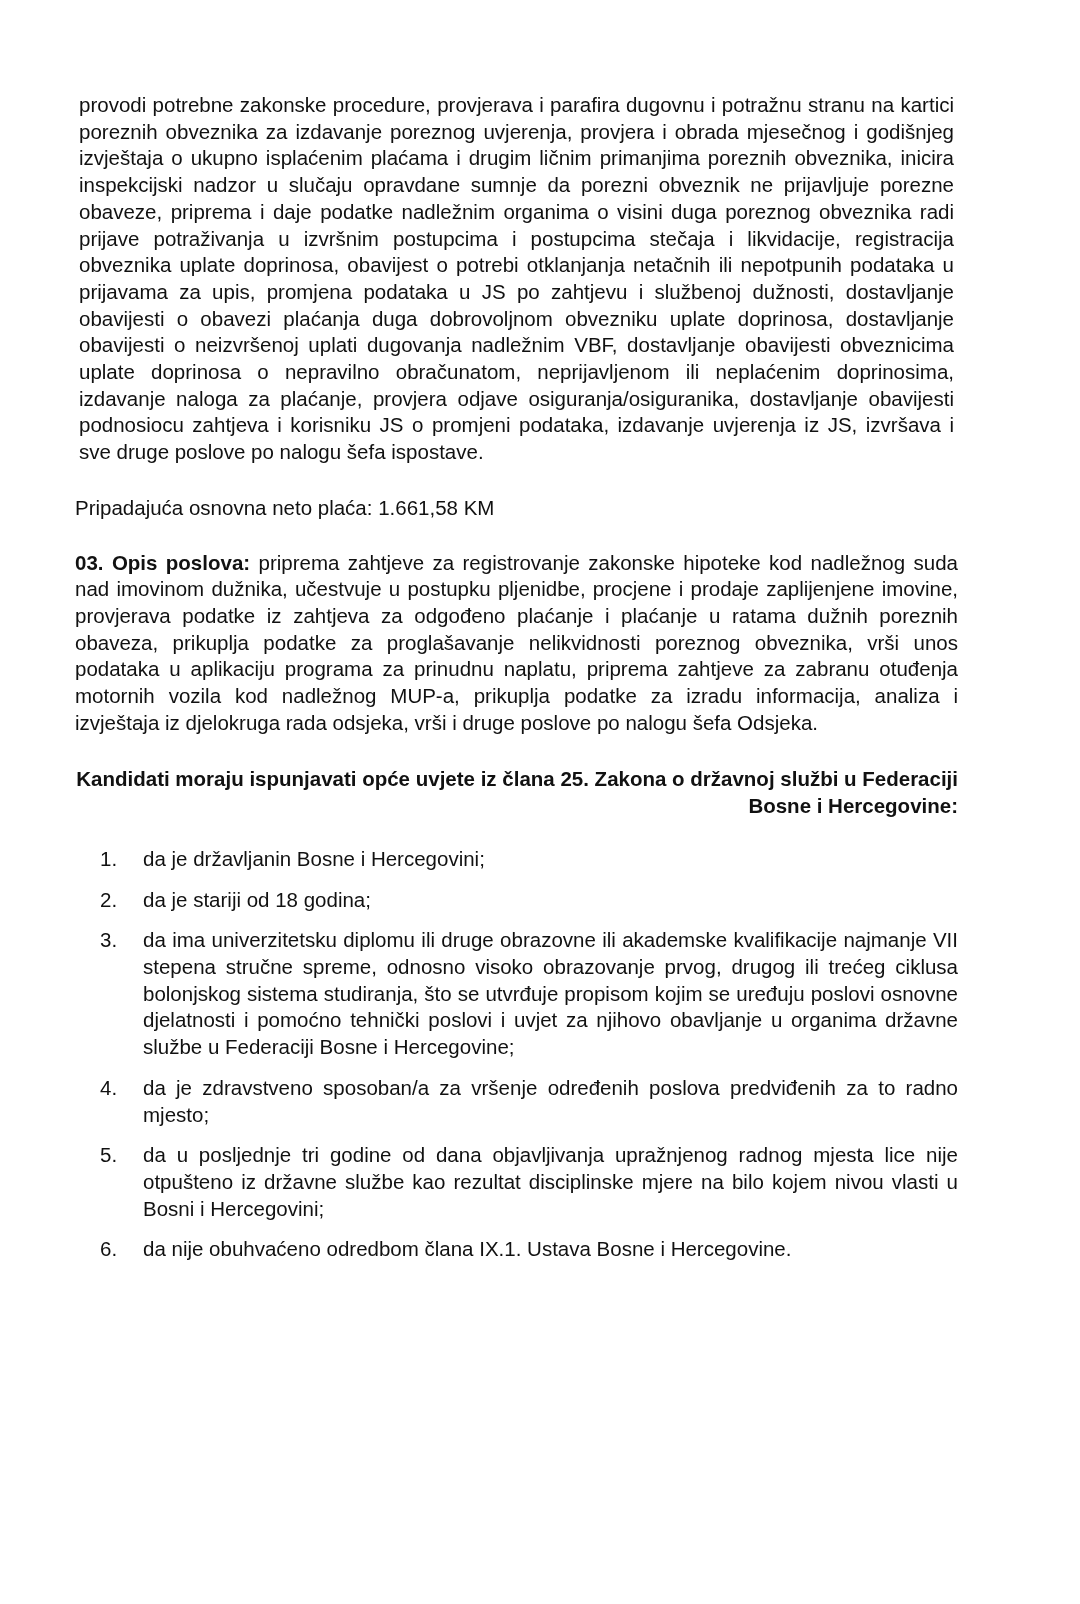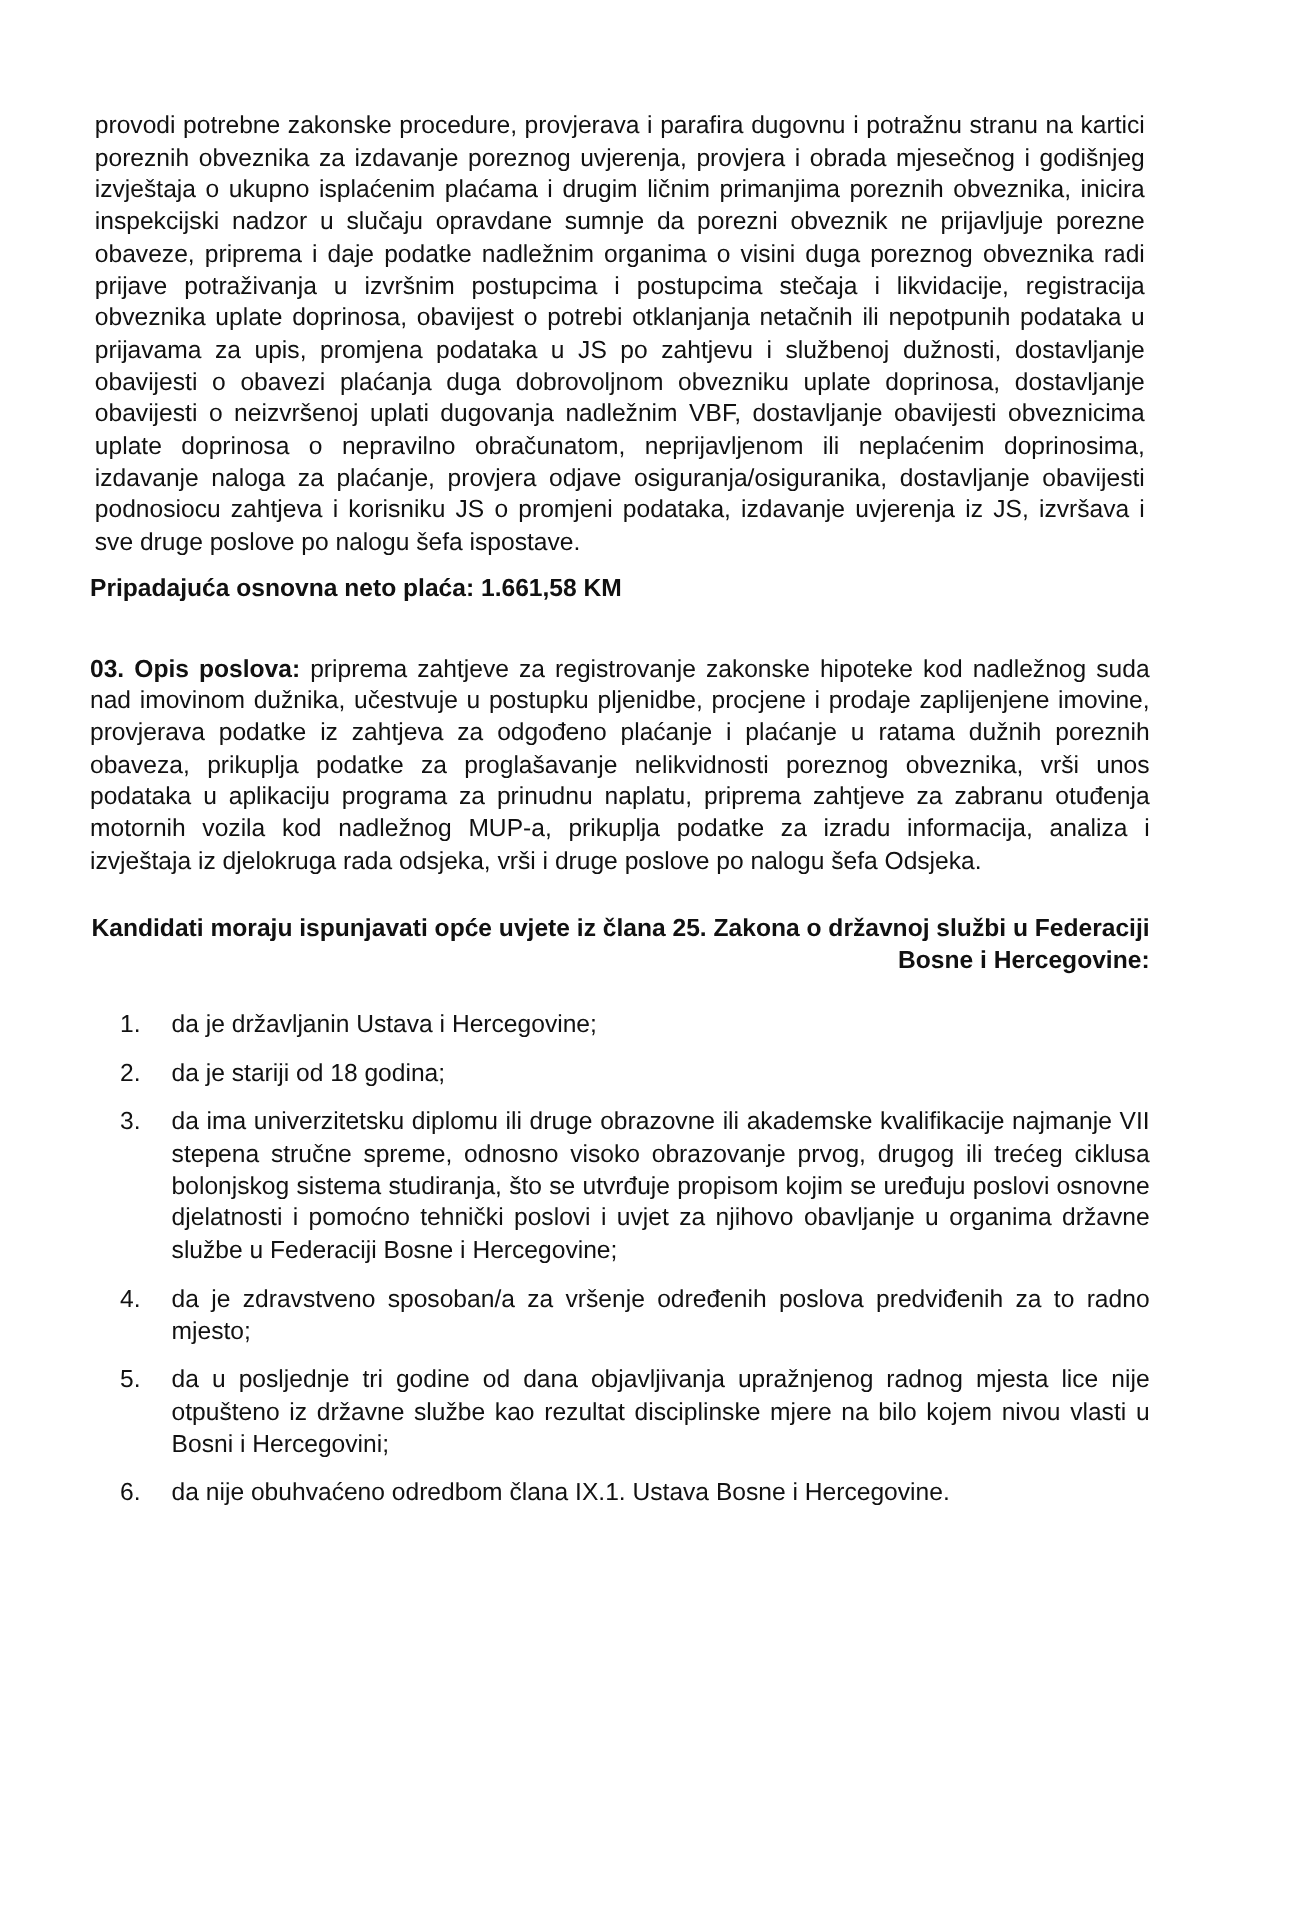--- a/index.html
+++ b/index.html
@@ -18,25 +18,25 @@
       width: 883px;
       font-size: 20.5px;
       line-height: 26.7px;
     }
     .para {
       margin: 4px;
       text-align: justify;
       text-justify: inter-word;
     }
     .salary {
-      margin: 12px 0 0 0;
-      font-weight: bold;
+      margin: 29px 0 0 0;
+      font-weight: normal;
     }
     .section {
-      margin: 40px 0 0 0;
+      margin: 28px 0 0 0;
       text-align: justify;
     }
     .section b { font-weight: bold; }
     .conditions-heading {
       margin: 30px 0 0 0;
       font-weight: bold;
       text-align: right;
     }
     .list {
       list-style: none;
@@ -69,21 +69,21 @@
   <p class="salary">Pripadajuća osnovna neto plaća: 1.661,58 KM</p>
 
   <p class="section"><b>03. Opis poslova:</b><span> priprema zahtjeve za registrovanje zakonske hipoteke kod nadležnog suda nad imovinom dužnika, učestvuje u postupku pljenidbe, procjene i prodaje zaplijenjene imovine, provjerava podatke iz zahtjeva za odgođeno plaćanje i plaćanje u ratama dužnih poreznih obaveza, prikuplja podatke za proglašavanje nelikvidnosti poreznog obveznika, vrši unos podataka u aplikaciju programa za prinudnu naplatu, priprema zahtjeve za zabranu otuđenja motornih vozila kod nadležnog MUP-a, prikuplja podatke za izradu informacija, analiza i izvještaja iz djelokruga  rada odsjeka, vrši i druge poslove po nalogu šefa Odsjeka.</span></p>
 
 
   <p class="conditions-heading">Kandidati moraju ispunjavati opće uvjete iz člana 25. Zakona o državnoj službi u Federaciji Bosne i Hercegovine:</p>
 
   <ol class="list">
     <li class="short">
       <span class="num">1.</span>
-      <span class="txt">da je državljanin Ustava i Hercegovine;</span>
+      <span class="txt">da je državljanin Bosne i Hercegovini;</span>
     </li>
     <li class="short">
       <span class="num">2.</span>
       <span class="txt">da je stariji od 18 godina;</span>
     </li>
     <li>
       <span class="num">3.</span>
       <span class="txt">da ima univerzitetsku diplomu ili druge obrazovne ili akademske kvalifikacije najmanje VII stepena stručne spreme, odnosno visoko obrazovanje prvog, drugog ili trećeg ciklusa bolonjskog sistema studiranja, što se utvrđuje propisom kojim se uređuju poslovi osnovne djelatnosti i pomoćno tehnički poslovi i uvjet za njihovo obavljanje u organima državne službe u Federaciji Bosne i Hercegovine;</span>
     </li>
     <li>

